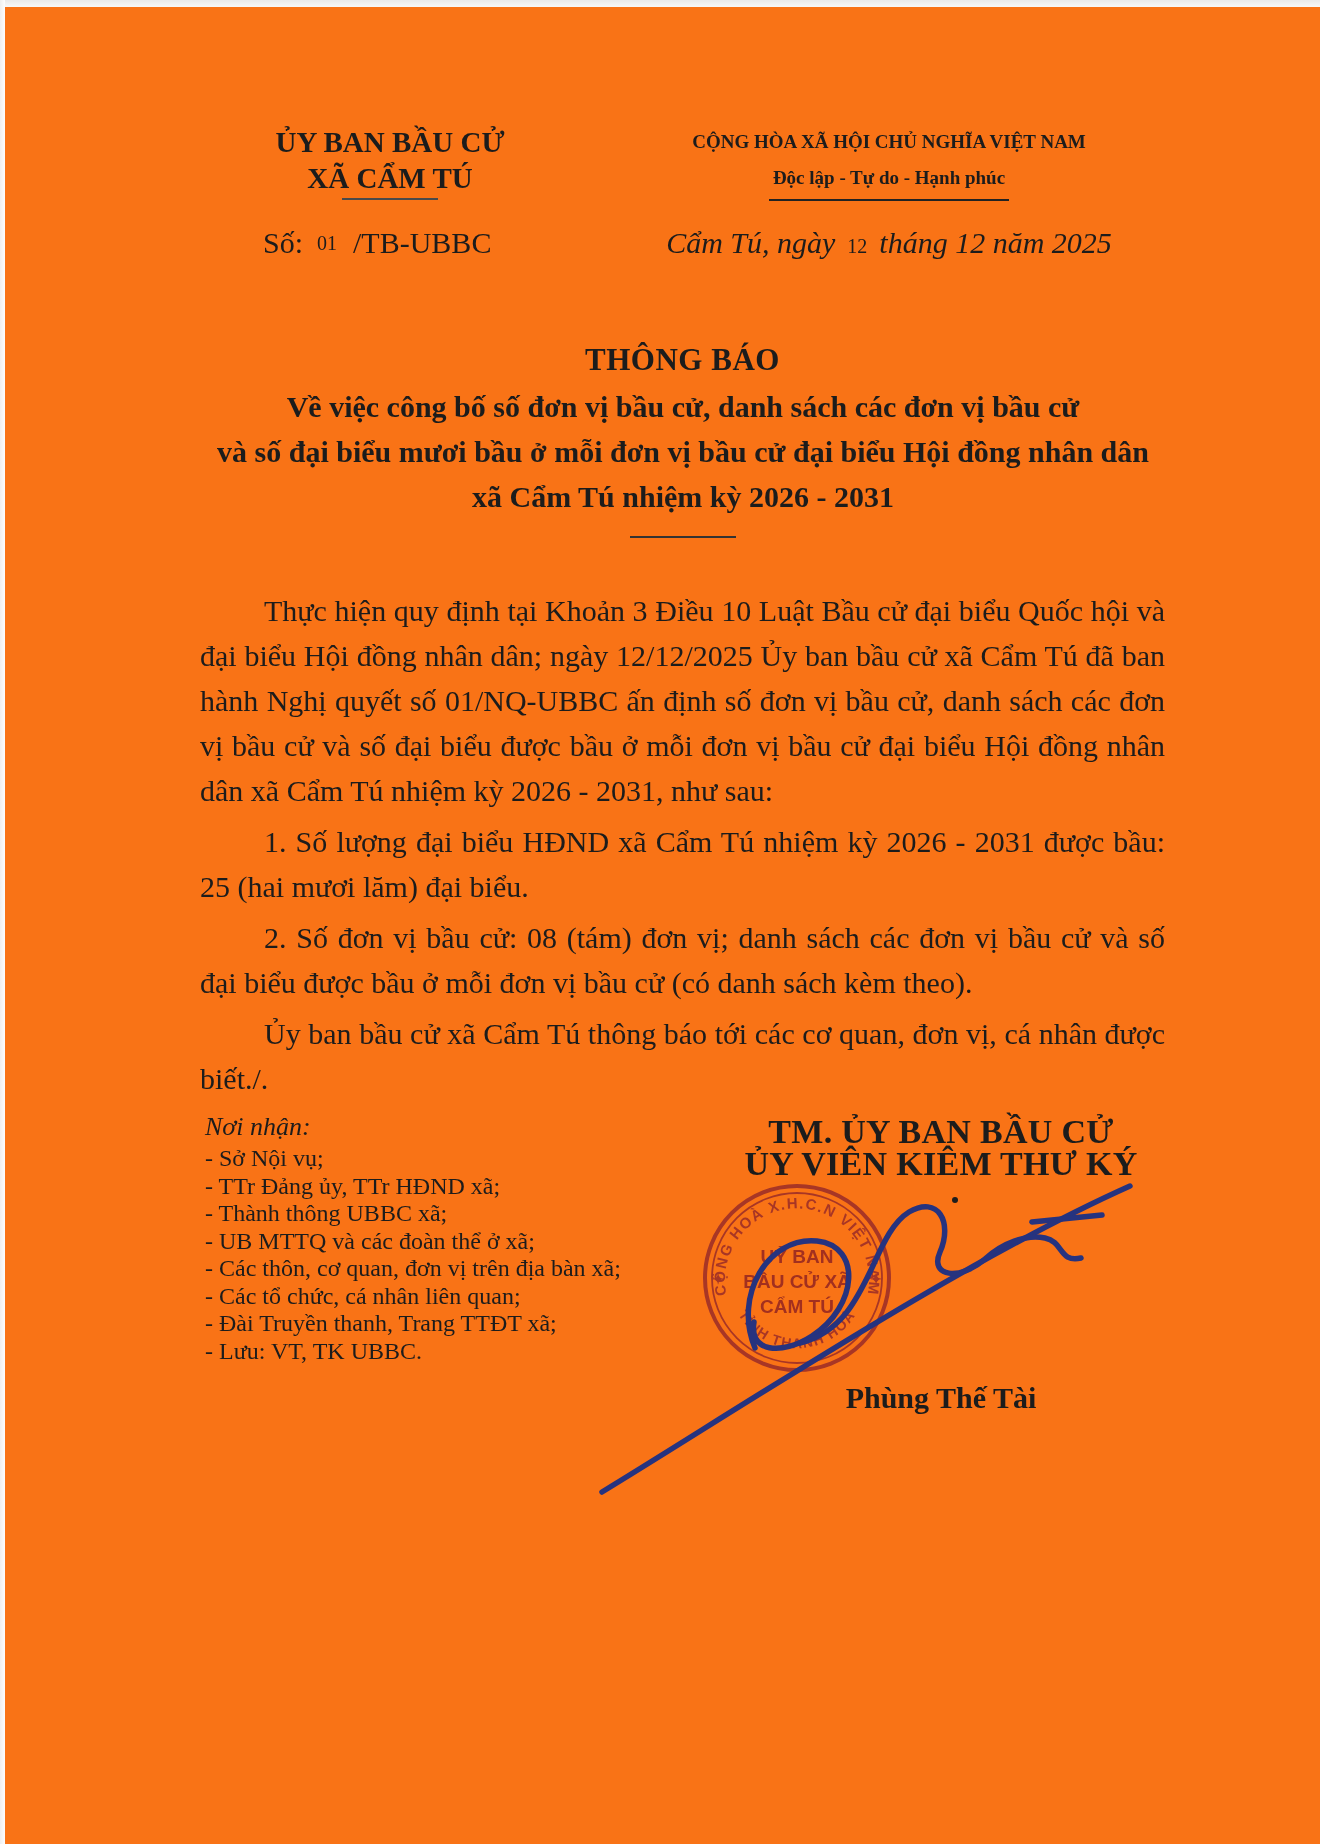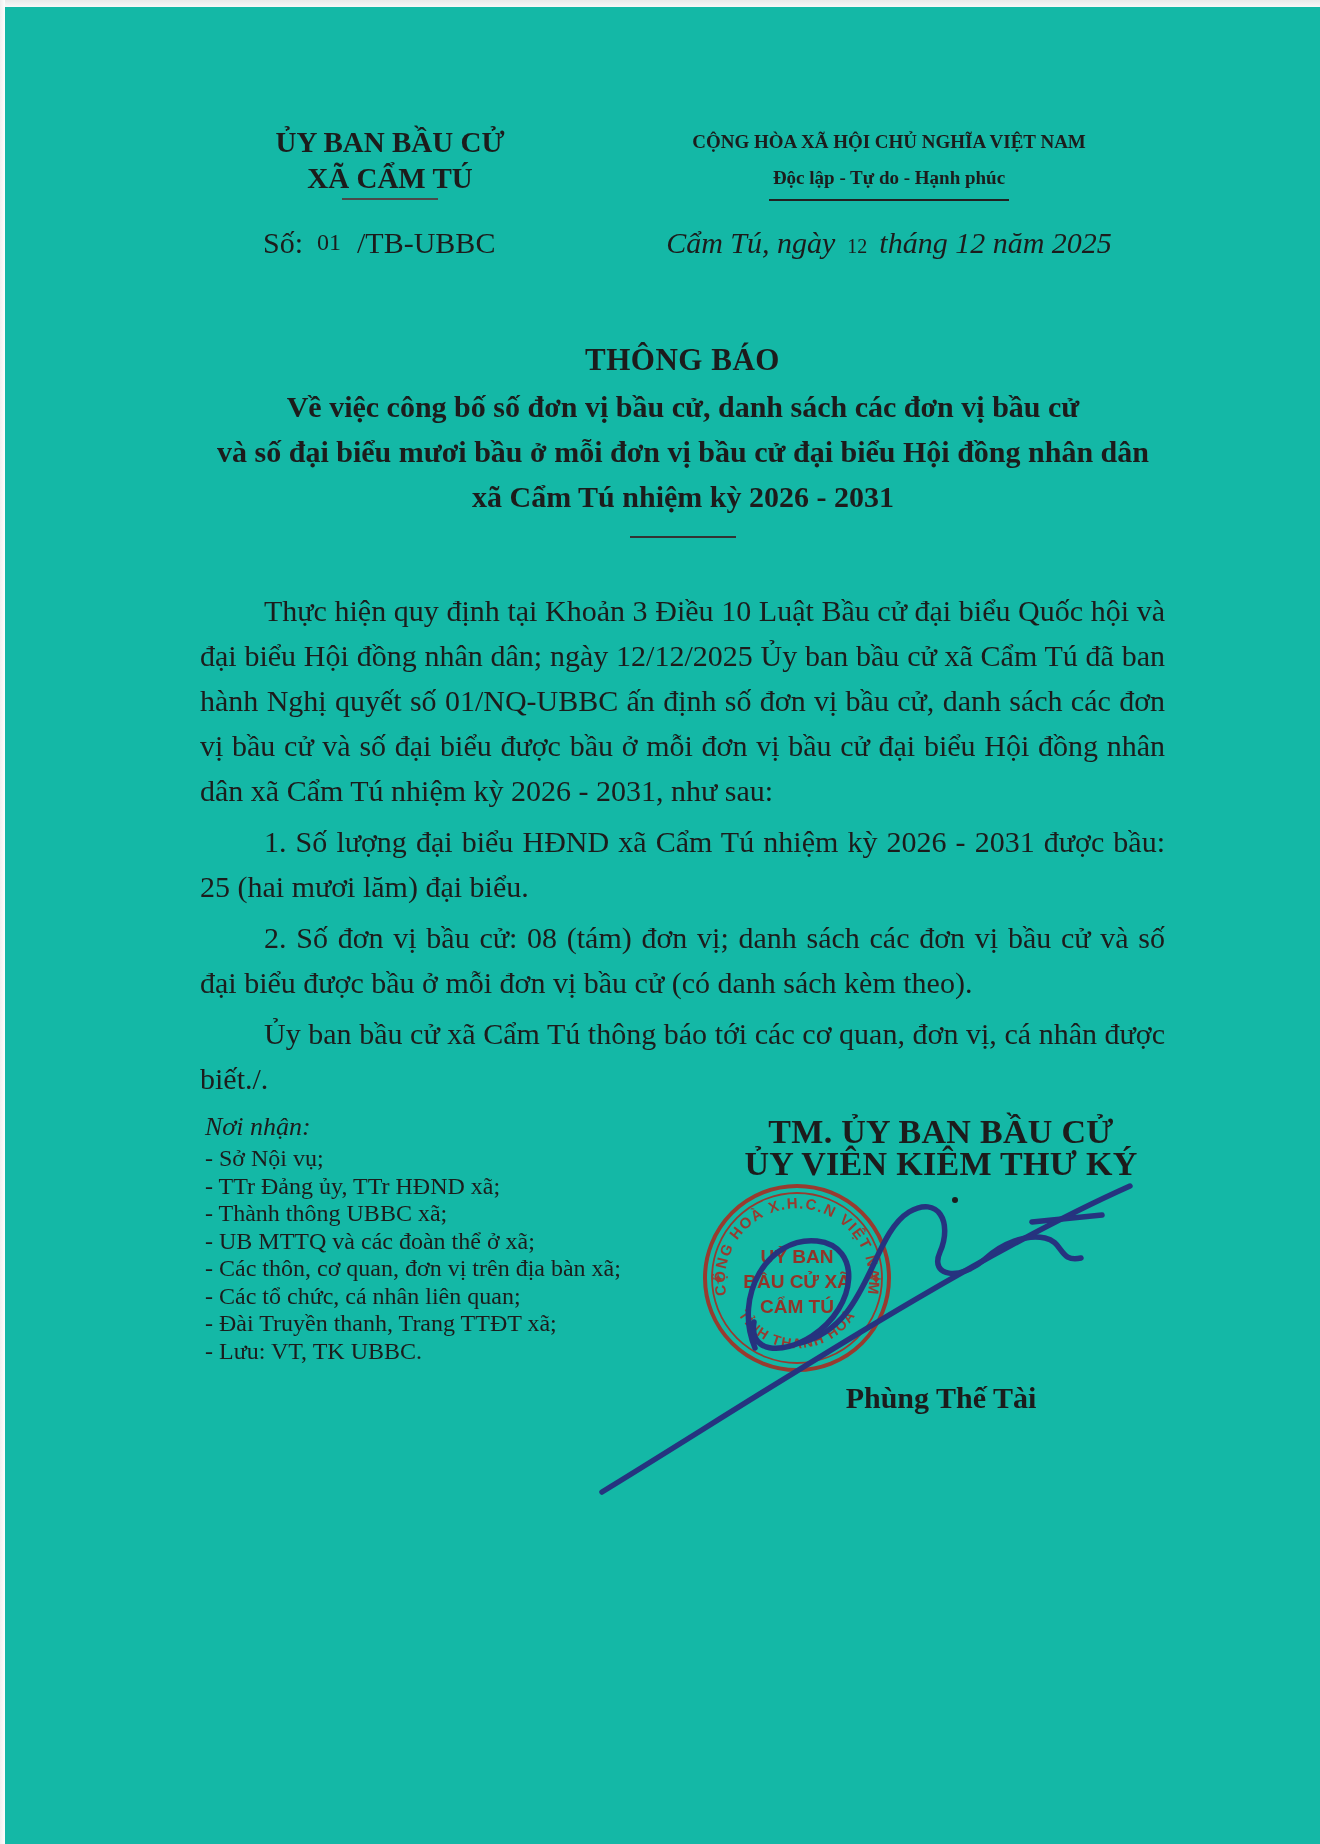--- a/index.html
+++ b/index.html
@@ -1,33 +1,33 @@
 <!DOCTYPE html>
 <html><head>
 <meta charset="utf-8">
 <style>
   html,body{margin:0;padding:0;background:#ffffff;}
   body{width:1320px;height:1844px;position:relative;overflow:hidden;
        font-family:"Liberation Serif",serif;color:#1c1c1c;}
-  .page{position:absolute;inset:0;background:#14b8a6;}
+  .page{position:absolute;inset:0;background:#f97316;}
   .edge-top{position:absolute;left:0;top:0;width:1320px;height:7px;
             background:linear-gradient(#e9e9e9,#f8f8f8);}
   .edge-left{position:absolute;left:0;top:0;width:5px;height:1844px;
              background:linear-gradient(90deg,#efefef,#fdfdfd);}
   .abs{position:absolute;}
   .ctr{text-align:center;}
 
   
   .hdr-left{left:230px;top:124px;width:320px;font-size:29px;font-weight:bold;line-height:36px;}
   .hdr-right{left:564px;top:124px;width:650px;font-size:19px;font-weight:bold;line-height:36px;}
   .hdr-right .motto{display:inline-block;border-bottom:2.5px solid #222;padding:0 4px 3px;}
   .hdr-rule{left:342px;top:198px;width:96px;border-top:2.5px solid #4a4a4a;height:0;}
 
   .so-line{left:263px;top:226px;font-size:30px;}
-  .so-num{font-size:24px;position:relative;top:-3px;margin:0 16px 0 14px;}
+  .so-num{font-size:20px;position:relative;top:-3px;margin:0 16px 0 14px;}
   .date-line{left:564px;top:226px;width:650px;font-size:30px;font-style:italic;text-align:center;}
   .date-day{font-style:normal;font-size:20px;margin:0 12px;}
 
   
   .doc-title{left:200px;top:342px;width:965px;font-size:31px;font-weight:bold;letter-spacing:.5px;}
   .doc-sub{left:178px;top:384px;width:1010px;font-size:30px;font-weight:bold;line-height:45px;}
   .title-rule{left:630px;top:536px;width:106px;border-top:2.5px solid #333;height:0;}
 
   
   .body-text{left:200px;top:588px;width:965px;font-size:30px;line-height:45px;text-align:justify;}

